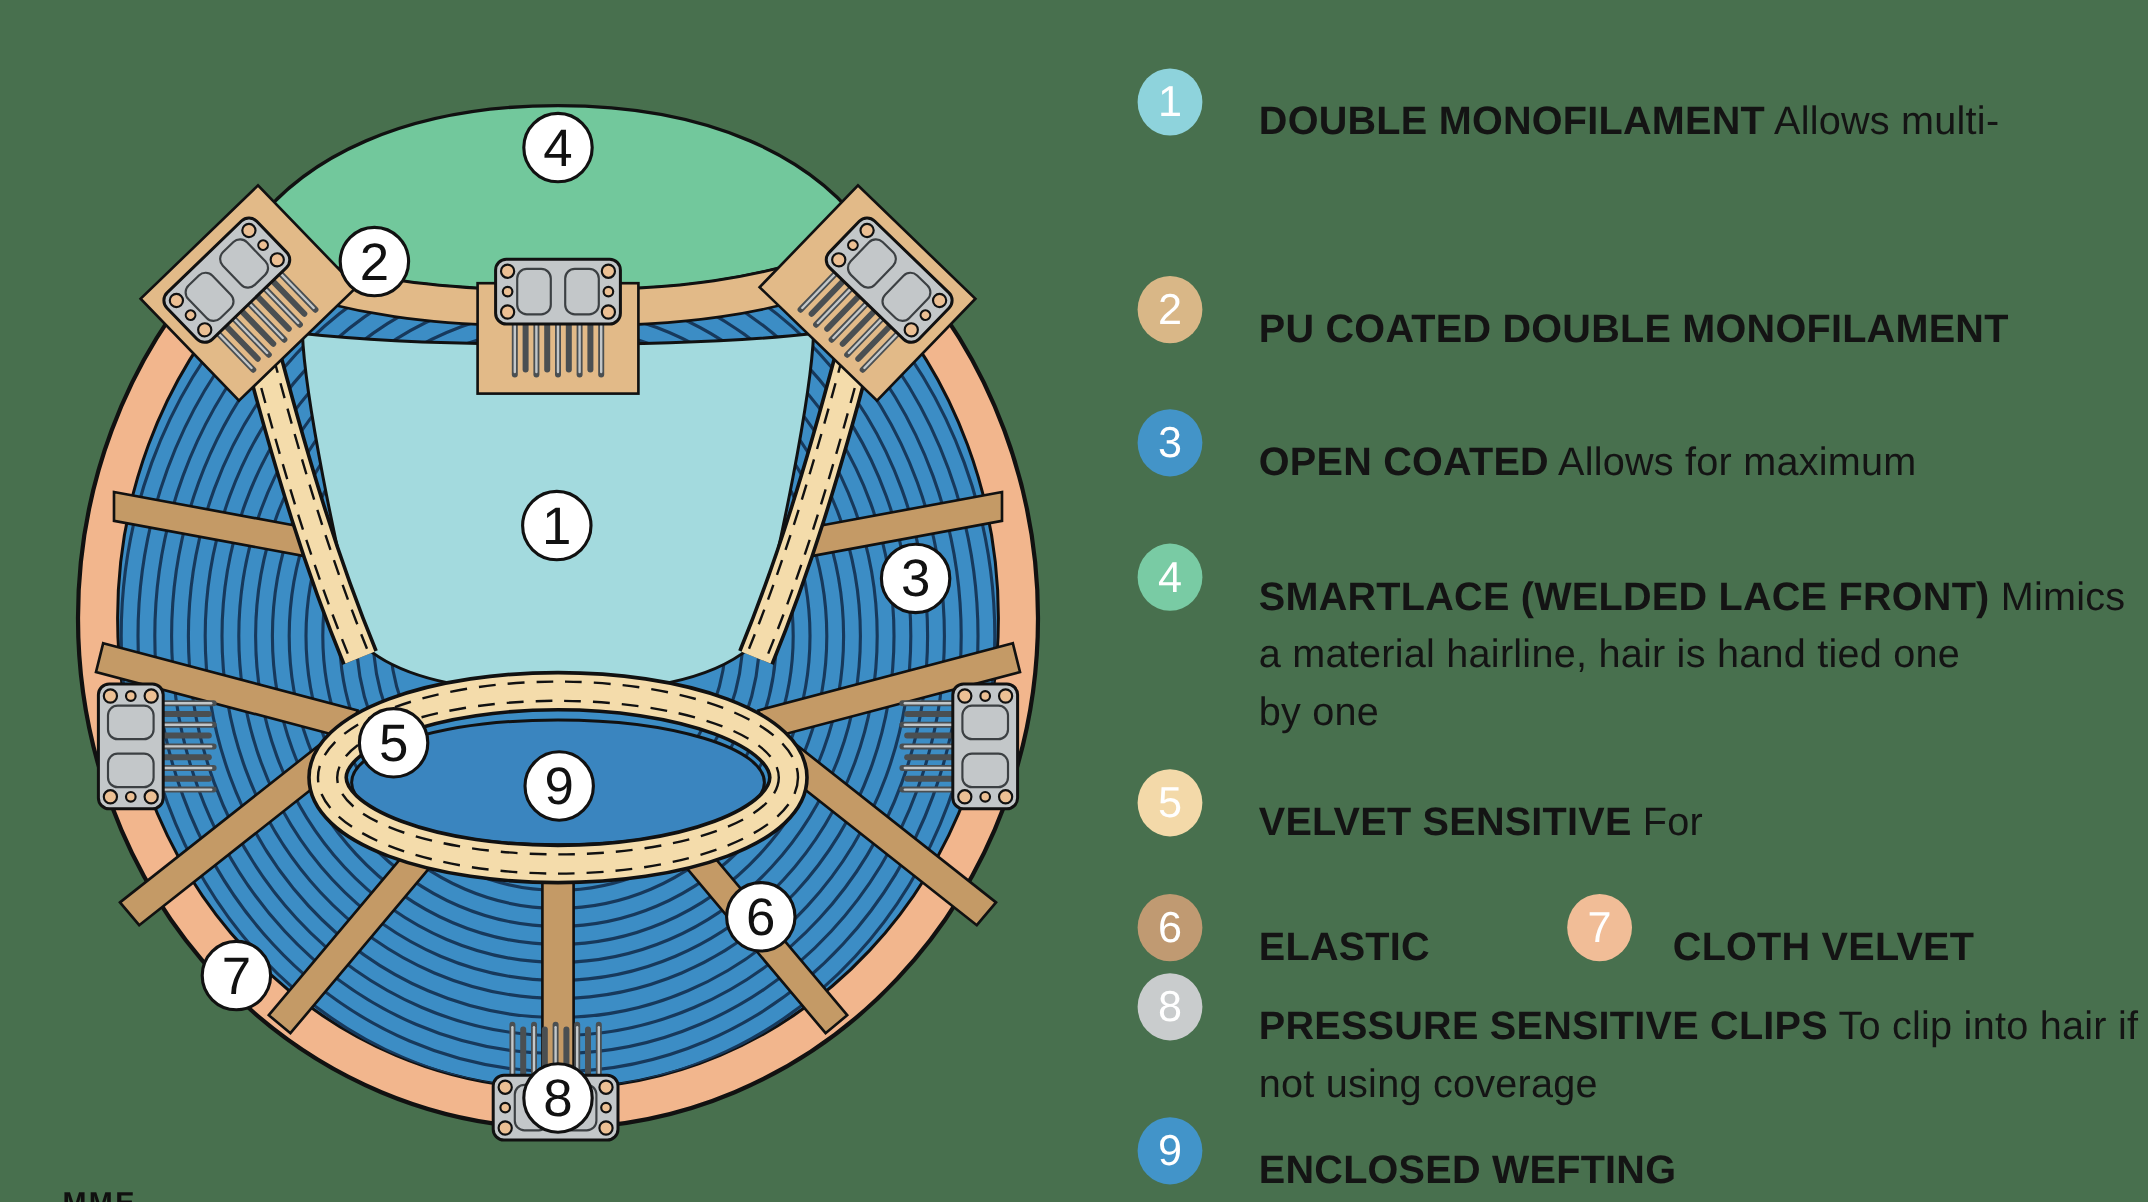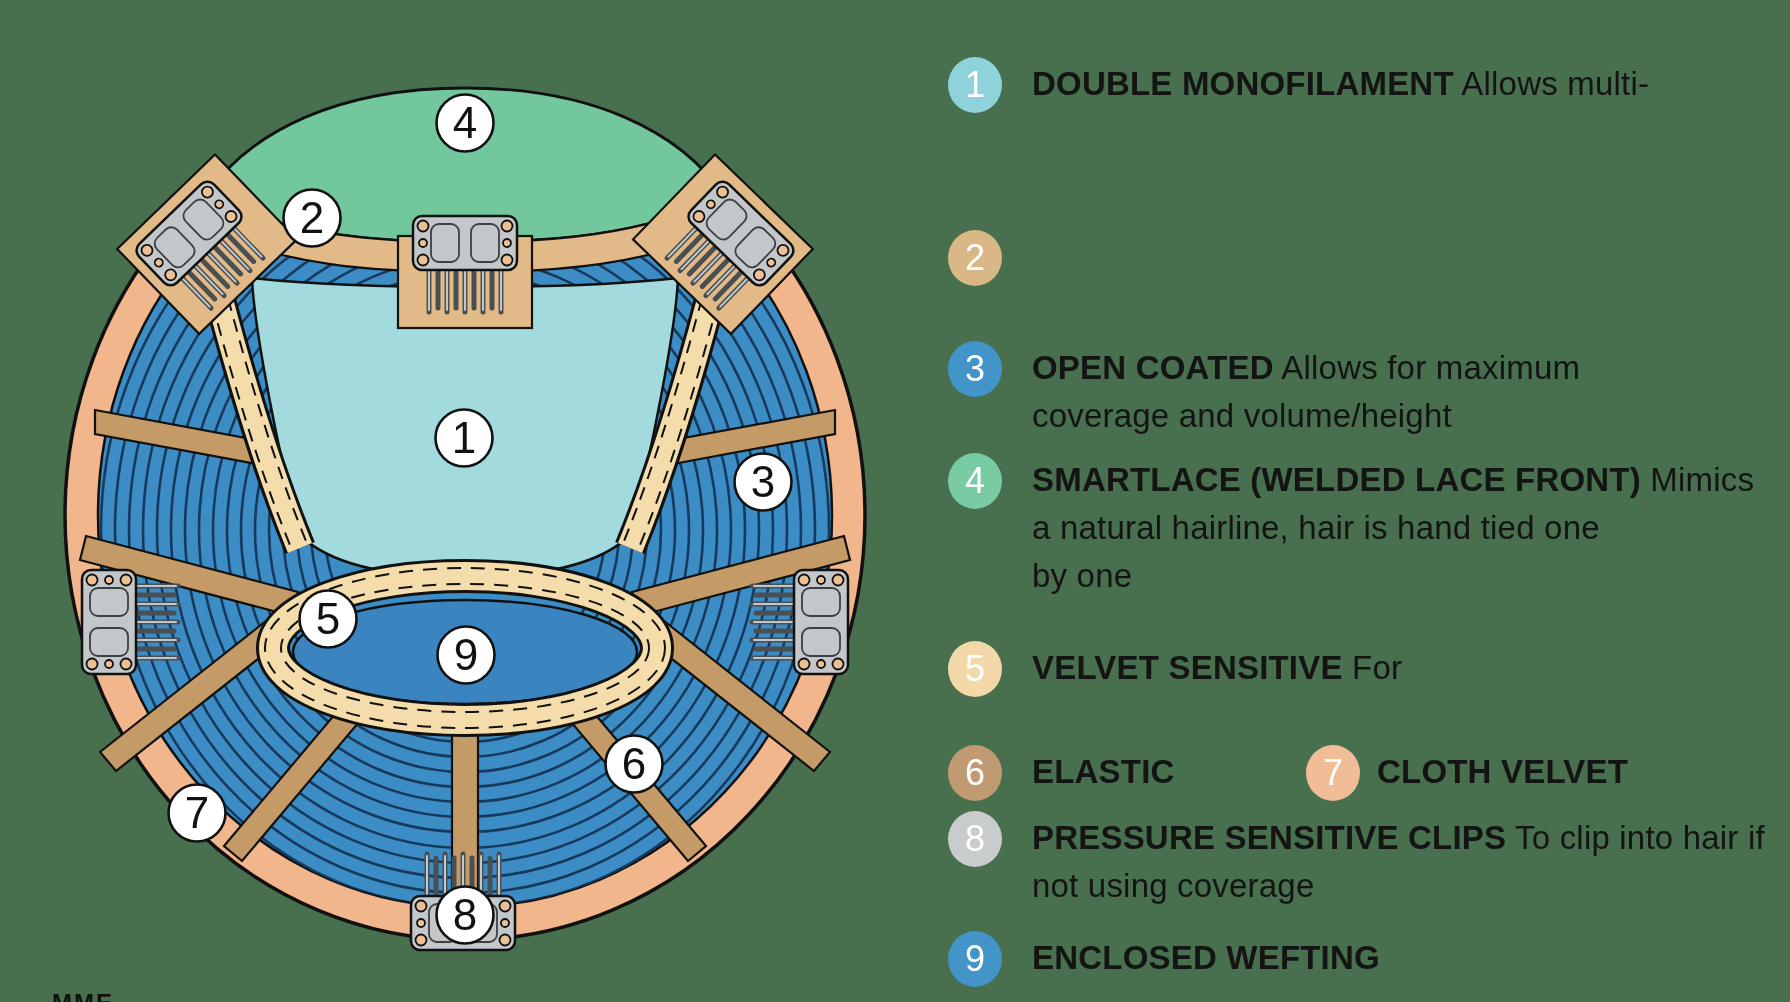--- a/index.html
+++ b/index.html
@@ -4,21 +4,21 @@
 <style>
   html,body{margin:0;padding:0;}
   body{width:1790px;height:1002px;overflow:hidden;position:relative;
        font-family:"Liberation Sans","DejaVu Sans",sans-serif;}
   #stage{position:absolute;inset:0;width:1790px;height:1002px;overflow:hidden;}
   #cap-svg{position:absolute;left:0;top:0;}
   .legend-row{position:absolute;display:block;}
   .legend-badge{position:absolute;width:54px;height:56px;border-radius:50%;
       display:flex;align-items:center;justify-content:center;
       color:#ffffff;font-size:36px;font-weight:400;line-height:1;}
-  .legend-text{position:absolute;margin:0;font-size:33px;line-height:48px;
+  .legend-text{position:absolute;margin:17px;font-size:33px;line-height:48px;
       color:#141414;letter-spacing:0.2px;white-space:nowrap;}
   .legend-text strong{font-weight:700;}
   .cap-num{font-size:44px;fill:#111111;font-weight:400;}
   #footer-clip{position:absolute;left:52px;top:989px;height:13px;overflow:hidden;
       font-size:24px;font-weight:700;color:#10100f;letter-spacing:2px;}
 </style>
 </head>
 <body>
 
 <div id="stage" style="background: rgb(72, 112, 78);">
@@ -177,40 +177,40 @@
         <strong>DOUBLE MONOFILAMENT</strong><span> Allows multi-</span><br>
         <br>
         </p>
     </div>
 
     <div class="legend-row">
       <span class="legend-badge" style="left: 948px; top: 230px; background: rgb(217, 183, 135);">
           <span>2</span>
         </span>
       <p class="legend-text" style="left:1032px;top:233px">
-        <span></span><br>
+        <strong>PU COATED DOUBLE MONOFILAMENT</strong><span></span><br>
         </p>
     </div>
 
     <div class="legend-row">
       <span class="legend-badge" style="left: 948px; top: 341px; background: rgb(67, 148, 200);">
           <span>3</span>
         </span>
       <p class="legend-text" style="left:1032px;top:344px">
         <strong>OPEN COATED</strong><span> Allows for maximum</span><br>
-        <span>coverage and volume/height</span></p>
+        </p>
     </div>
 
     <div class="legend-row">
       <span class="legend-badge" style="left: 948px; top: 453px; background: rgb(121, 203, 164);">
           <span>4</span>
         </span>
       <p class="legend-text" style="left:1032px;top:456px">
         <strong>SMARTLACE (WELDED LACE FRONT)</strong><span>  Mimics</span><br>
-        <span>a natural hairline, hair is hand tied one</span><br>
+        <span>a material hairline, hair is hand tied one</span><br>
         <span>by one</span></p>
     </div>
 
     <div class="legend-row">
       <span class="legend-badge" style="left: 948px; top: 641px; background: rgb(243, 217, 169);">
           <span>5</span>
         </span>
       <p class="legend-text" style="left:1032px;top:644px">
         <strong>VELVET SENSITIVE</strong><span> For</span><br>
         </p>

